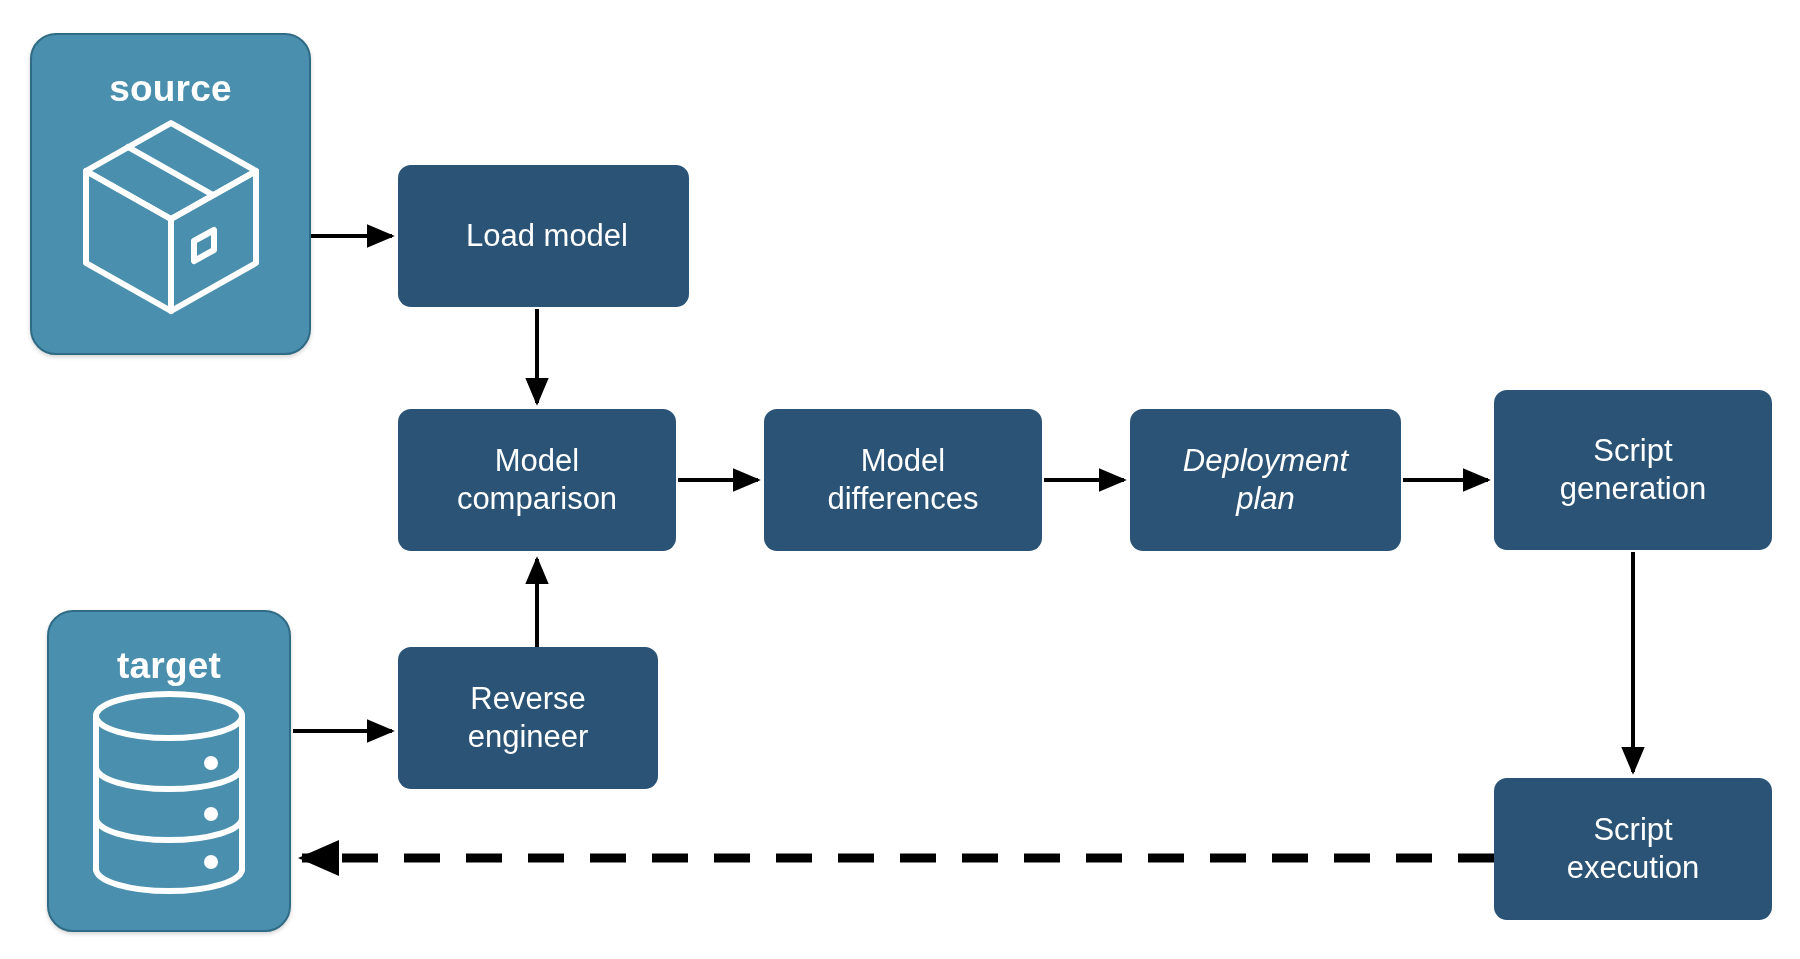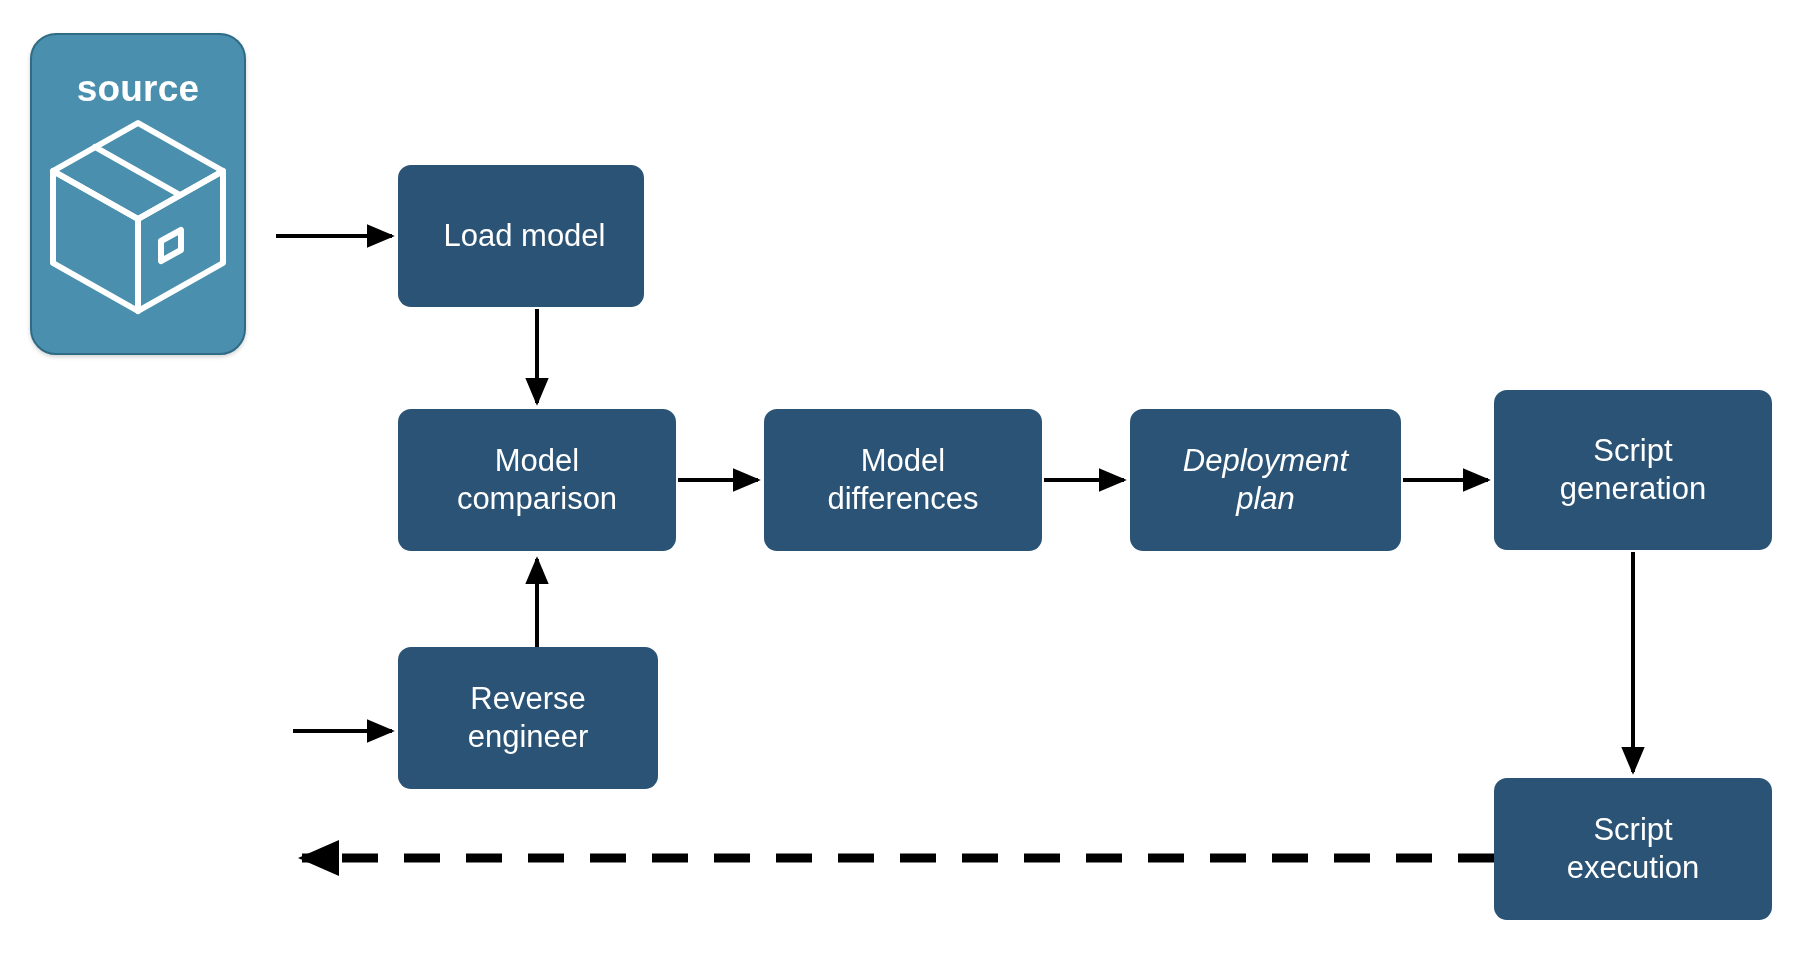--- a/index.html
+++ b/index.html
@@ -93,40 +93,62 @@
 
     <line x1="1633" y1="552" x2="1633" y2="772" stroke="#000000" stroke-width="4" marker-end="url(#arrow)"></line>
 
     <line x1="1494" y1="858" x2="302" y2="858" stroke="#000000" stroke-width="9" stroke-dasharray="36 26" marker-end="url(#arrow-big)"></line>
 
     <line x1="293" y1="731" x2="392" y2="731" stroke="#000000" stroke-width="4" marker-end="url(#arrow)"></line>
 
     <line x1="537" y1="655" x2="537" y2="559" stroke="#000000" stroke-width="4" marker-end="url(#arrow)"></line>
   </svg>
 
-  <div class="node endpoint" style="left:30px; top:33px; width:216px; height:322px;">
+  <div class="node endpoint" style="left:30px; top:33px; width:281px; height:322px;">
     <div class="endpoint-label">source</div>
     <svg class="endpoint-icon" width="190" height="205" viewBox="0 0 190 205" xmlns="http://www.w3.org/2000/svg">
       <g fill="none" stroke="#ffffff" stroke-width="6" stroke-linejoin="round" stroke-linecap="round">
 
         <path d="M 95 10 L 180 58 L 95 106 L 10 58 Z"></path>
 
         <path d="M 10 58 L 10 150 L 95 198 L 95 106 Z"></path>
 
         <path d="M 180 58 L 180 150 L 95 198 L 95 106 Z"></path>
 
         <path d="M 52 34 L 137 82"></path>
 
         <path d="M 118 128 L 138 117 L 138 137 L 118 148 Z"></path>
       </g>
     </svg>
   </div>
 
+  <div class="node endpoint" style="left:47px; top:610px; width:244px; height:322px;">
+    <div class="endpoint-label">target</div>
+    <svg class="endpoint-icon" width="170" height="205" viewBox="0 0 170 205" xmlns="http://www.w3.org/2000/svg">
+      <g fill="none" stroke="#ffffff" stroke-width="6" stroke-linecap="round">
 
-  <div class="node process" style="left:398px; top:165px; width:246px; height:142px;padding-left:17px;">
+        <path d="M 12 26 L 12 179"></path>
+        <path d="M 158 26 L 158 179"></path>
+
+        <ellipse cx="85" cy="26" rx="73" ry="22"></ellipse>
+
+        <path d="M 12 179 A 73 22 0 0 0 158 179"></path>
+
+        <path d="M 12 77 A 73 22 0 0 0 158 77"></path>
+        <path d="M 12 128 A 73 22 0 0 0 158 128"></path>
+      </g>
+      <g fill="#ffffff">
+        <circle cx="127" cy="73" r="7"></circle>
+        <circle cx="127" cy="124" r="7"></circle>
+        <circle cx="127" cy="172" r="7"></circle>
+      </g>
+    </svg>
+  </div>
+
+  <div class="node process" style="left:398px; top:165px; width:291px; height:142px;padding-left:17px;">
     <span class="process-label">Load model</span>
   </div>
 
   <div class="node process" style="left:398px; top:409px; width:278px; height:142px;">
     <span class="process-label">Model
 comparison</span>
   </div>
 
   <div class="node process" style="left:764px; top:409px; width:278px; height:142px;">
     <span class="process-label">Model

